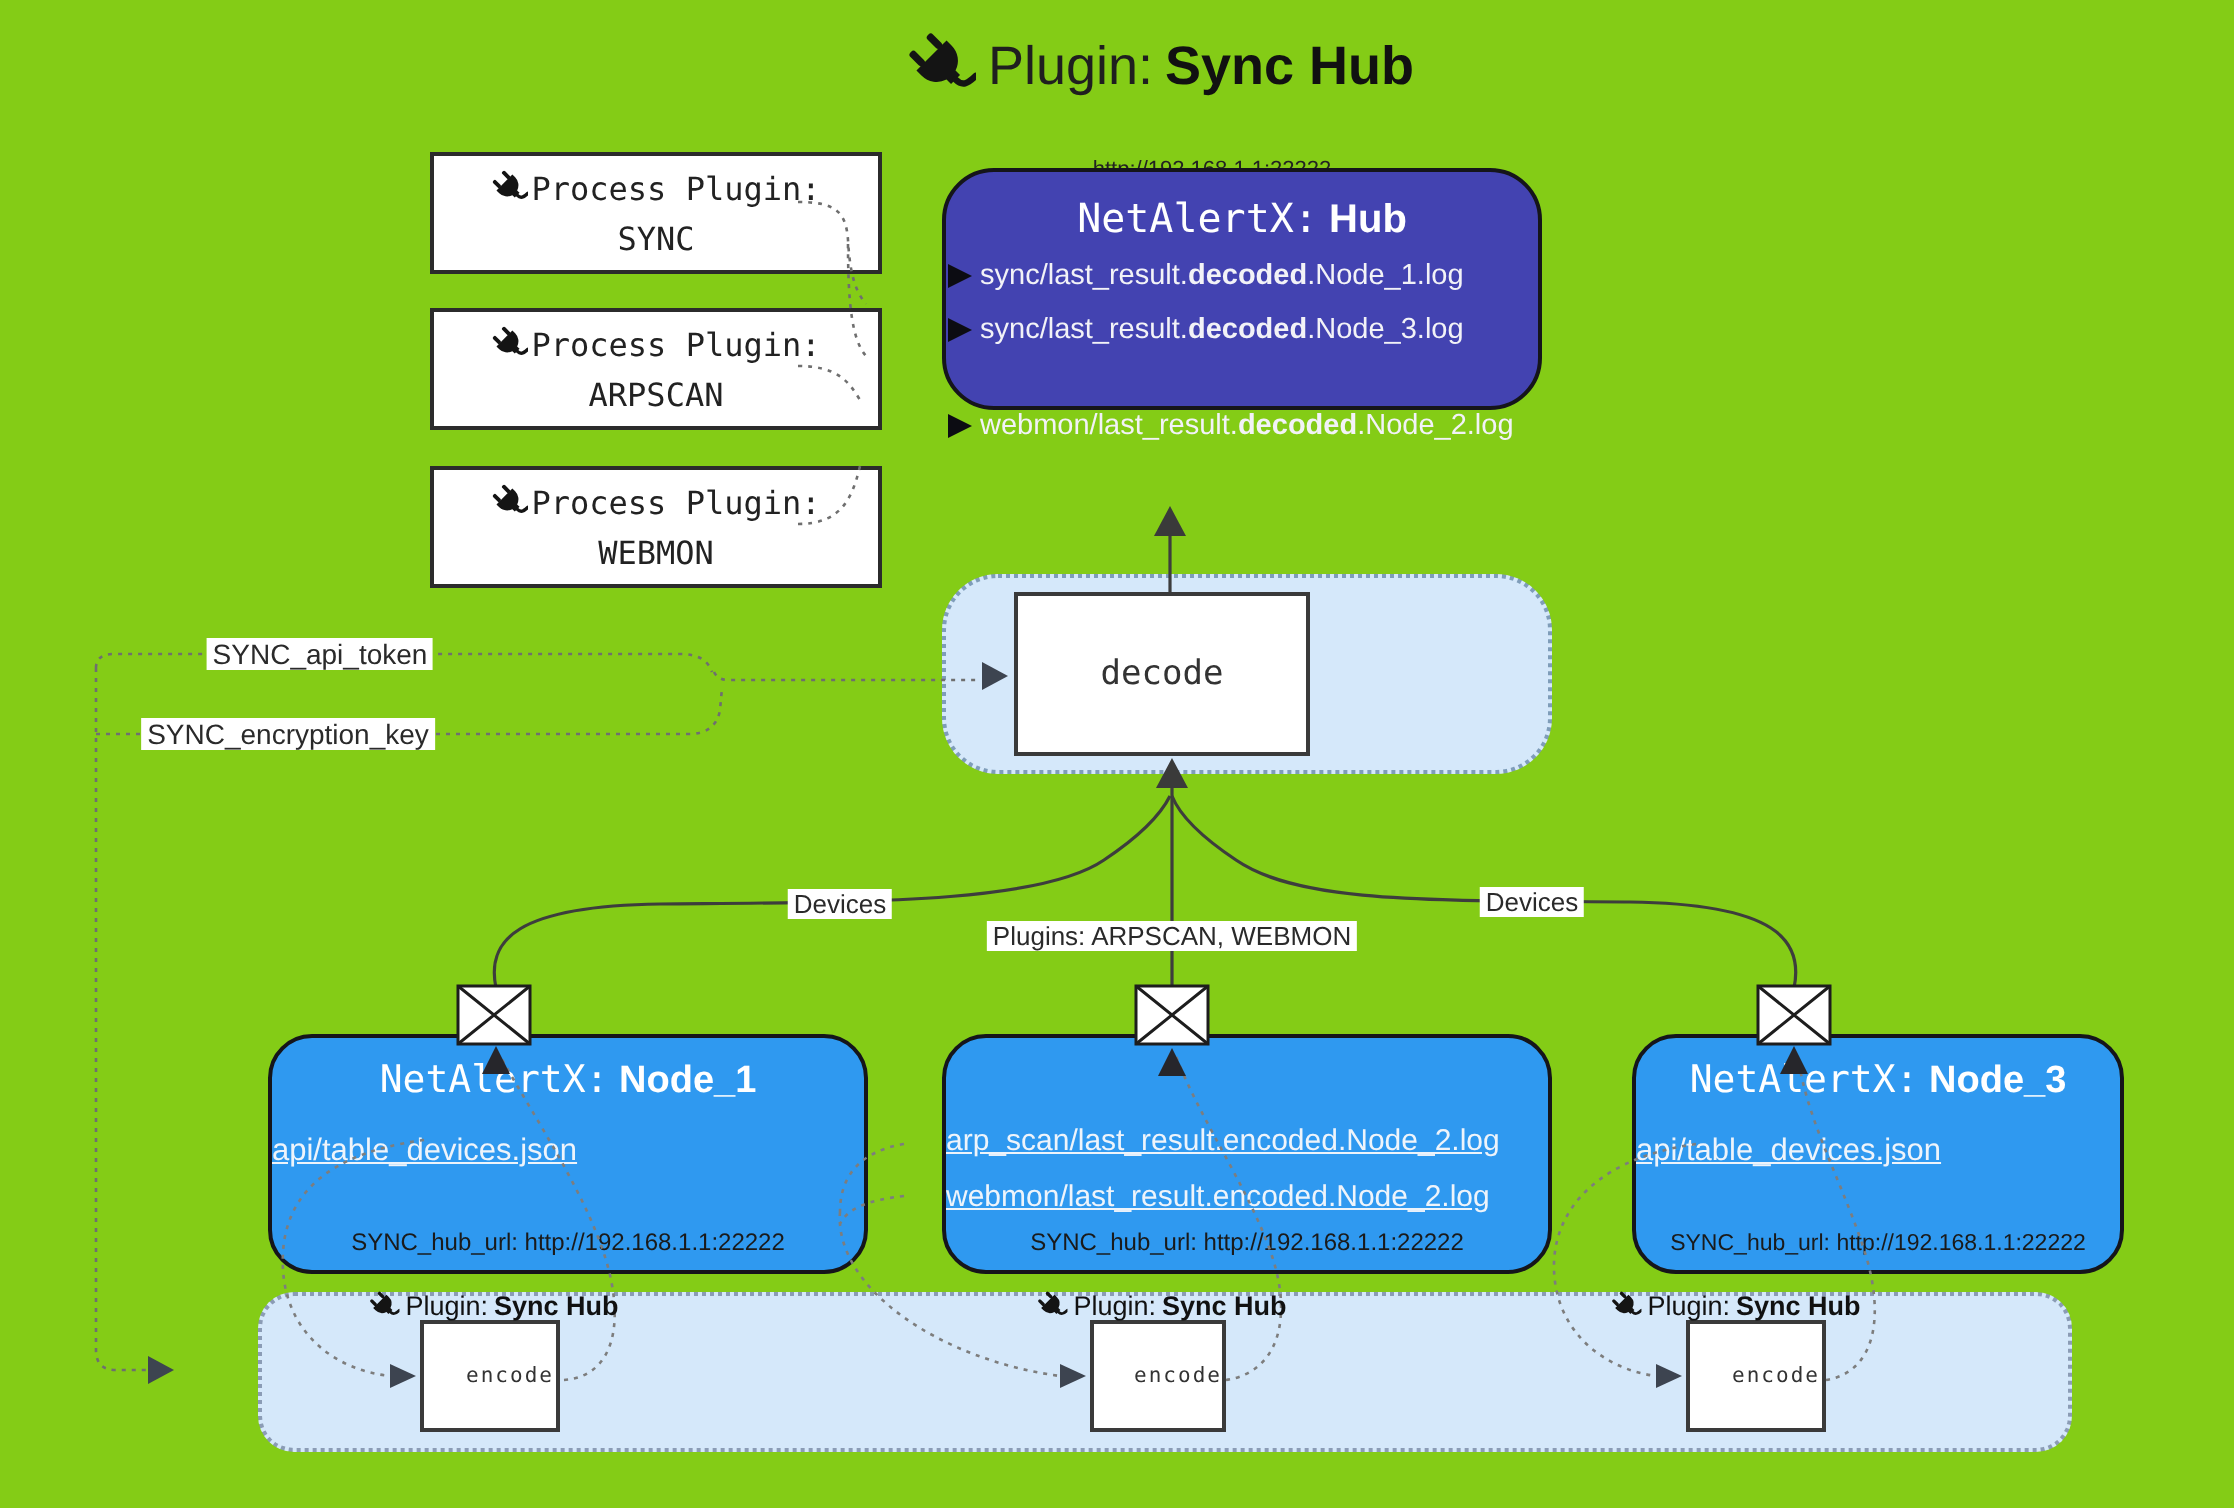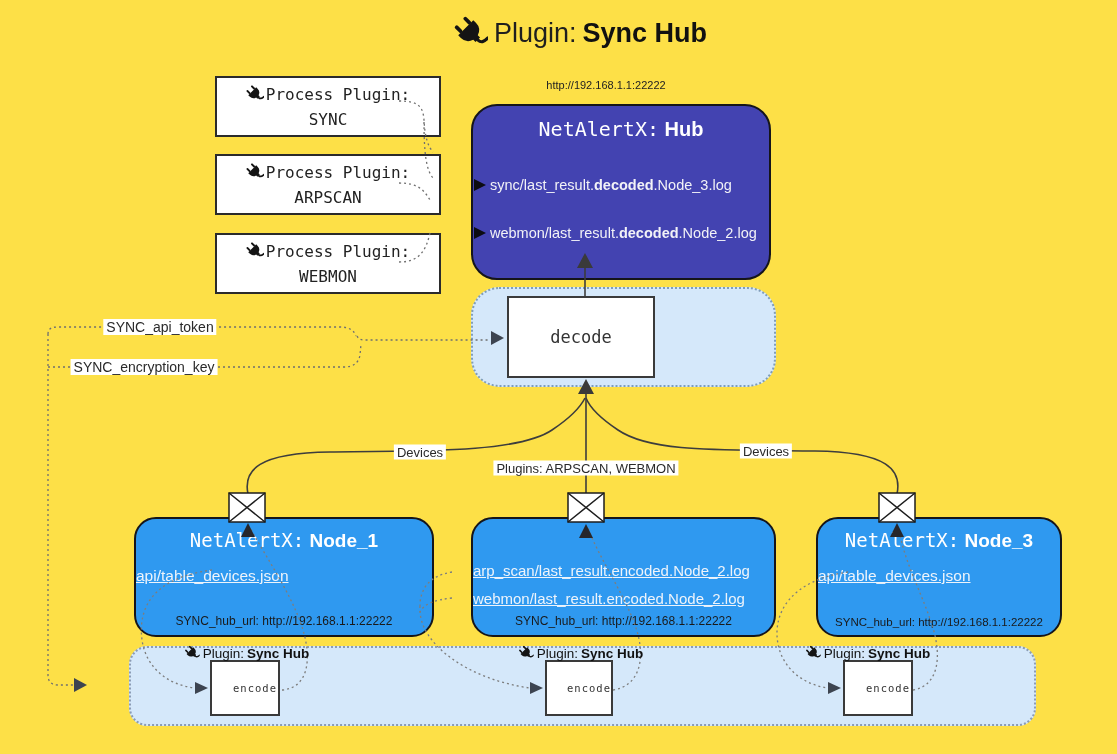--- a/index.html
+++ b/index.html
@@ -1,29 +1,29 @@
 <!DOCTYPE html>
 <html><head>
 <meta charset="utf-8">
 <style>
   html,body{margin:0;padding:0;background:#ffffff;}
-  #canvas{position:relative;width:1117px;height:754px;background:#fde047;overflow:hidden;
+  #canvas{position:relative;width:1117px;height:754px;background:#84cc16;overflow:hidden;
           font-family:"Liberation Sans", sans-serif;color:#1a1a1a;}
   .abs{position:absolute;}
   
   .title{left:0;right:0;top:16px;display:flex;justify-content:center;align-items:center;gap:6px;transform:translateX(22px);}
   .title .t1{font-size:27px;color:#1f1f1f;}
   .title .t2{font-size:27px;font-weight:700;color:#111;}
   
   .pbox{left:176px;width:222px;height:57px;background:#fff;border:2px solid #2b2b2b;
         display:flex;flex-direction:column;justify-content:center;align-items:center;
         font-family:"DejaVu Sans Mono", monospace;font-size:16px;color:#222;line-height:25px;}
   .pbox .l1{display:flex;align-items:center;gap:2px;}
   
-  .hub{left:432px;top:104px;width:300px;height:176px;background:#4343b1;border:2px solid #15151a;
+  .hub{left:432px;top:84px;width:300px;height:121px;background:#4343b1;border:2px solid #15151a;
        border-radius:26px;box-sizing:border-box;}
   .hub-title{position:absolute;top:11px;left:0;width:100%;text-align:center;color:#fff;font-size:20px;}
   .hub-title .mono{font-family:"DejaVu Sans Mono", monospace;}
   .hub-title .b{font-weight:700;font-size:20px;}
   .hubrow{position:absolute;left:1px;display:flex;align-items:center;height:20px;color:#f2f2f7;font-size:14.5px;white-space:nowrap;}
   .hubrow .tri{width:0;height:0;border-left:12px solid #0c0c12;border-top:6px solid transparent;
                border-bottom:6px solid transparent;margin-right:4px;flex:none;}
   .hubrow .b{font-weight:700;}
   .hub-url{left:456px;top:79px;width:300px;text-align:center;font-size:11px;color:#222;}
   
@@ -103,20 +103,24 @@
     <div>WEBMON</div>
   </div>
 
   <div class="abs hub-url">http://192.168.1.1:22222</div>
 
   <div class="abs hub z1">
     <div class="hub-title">
       <span class="mono">NetAlertX:</span>
       <span class="b">Hub</span>
     </div>
+    <div class="hubrow" style="top:42px;">
+      <span class="tri"></span>
+      <span><span>sync/last_result.</span><span class="b">decoded</span><span>.Node_1.log</span></span>
+    </div>
     <div class="hubrow" style="top:69px;">
       <span class="tri"></span>
       <span><span>sync/last_result.</span><span class="b">decoded</span><span>.Node_3.log</span></span>
     </div>
     <div class="hubrow" style="top:117px;">
       <span class="tri"></span>
       <span><span>webmon/last_result.</span><span class="b">decoded</span><span>.Node_2.log</span></span>
     </div>
   </div>
 

